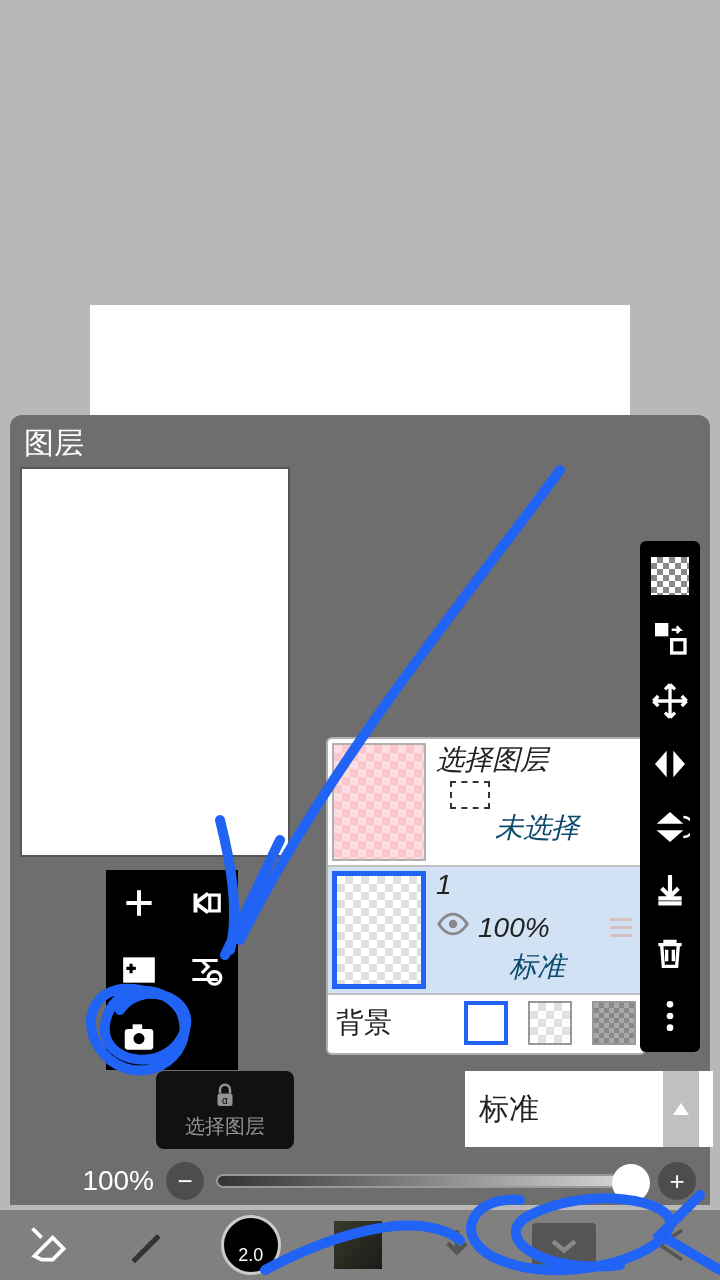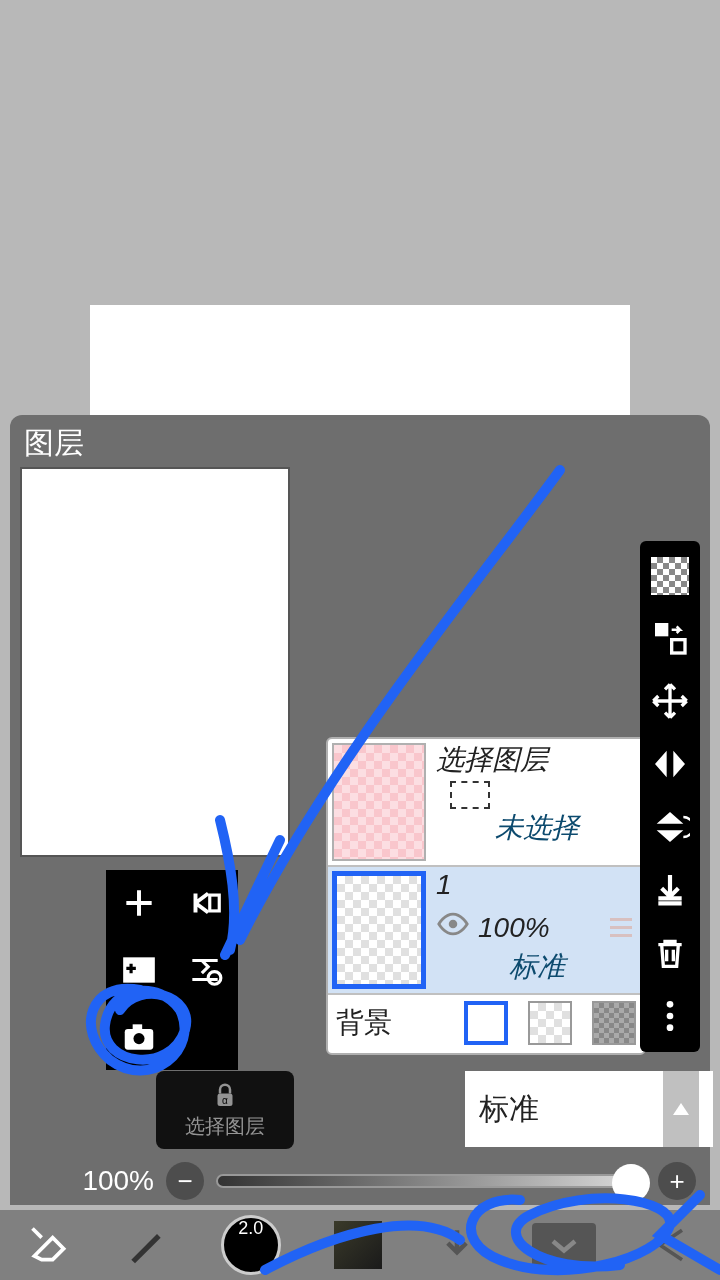--- a/index.html
+++ b/index.html
@@ -53,21 +53,21 @@
   .blend-dropdown .arrow-up { width:36px; background:#c0c0c0; height:76px; display:flex;align-items:center;justify-content:center; }
   .blend-dropdown .arrow-up::before{ content:''; border-left:8px solid transparent; border-right:8px solid transparent; border-bottom:12px solid #fff;}
   
   .opacity-row { position: absolute; top: 744px; left: 0; width: 100%; height: 44px; display:flex; align-items:center; padding: 0 14px; gap:12px; }
   .opacity-row .pct { color:#fff; font-size:28px; width:130px; text-align:right;}
   .circle-btn { width:38px; height:38px; border-radius:50%; background:#4d4d4d; color:#fff; display:flex; align-items:center; justify-content:center; font-size:26px; }
   .slider-track { flex:1; height:14px; background: linear-gradient(90deg, #333, #ddd); border-radius: 7px; position:relative; border:2px solid #999;}
   .slider-knob { position:absolute; right: -6px; top:-12px; width:38px; height:38px; border-radius:50%; background:#fff; }
   
   .bottom-bar { position: absolute; bottom: 0; left: 0; width: 720px; height: 70px; background: #808080; display:flex; align-items:center; justify-content:space-around; }
-  .bottom-bar .bitem { display:flex; align-items:flex-start; justify-content:center; }
+  .bottom-bar .bitem { display:flex; align-items:flex-end; justify-content:center; }
   .bottom-bar svg { width: 44px; height: 44px; }
   .brush-size-disp { width:60px; height:60px; border-radius:50%; background:#000; color:#fff; display:flex; align-items:flex-end; justify-content:center; font-size:18px; padding-bottom:6px; border:3px solid #ccc;}
   .color-swatch-bar { width:48px; height:48px; background: linear-gradient(135deg, #3a3a2a, #1a1a1a); }
   .layers-btn-bar { width:64px; height:44px; background:#555; border-radius:4px; display:flex;align-items:center;justify-content:center; }
   
   .scribble { position:absolute; pointer-events:none; }
   .scribble path, .scribble circle { stroke:#2163f5; stroke-width:10; fill:none; stroke-linecap:round; }
 </style>
 </head>
 <body>

